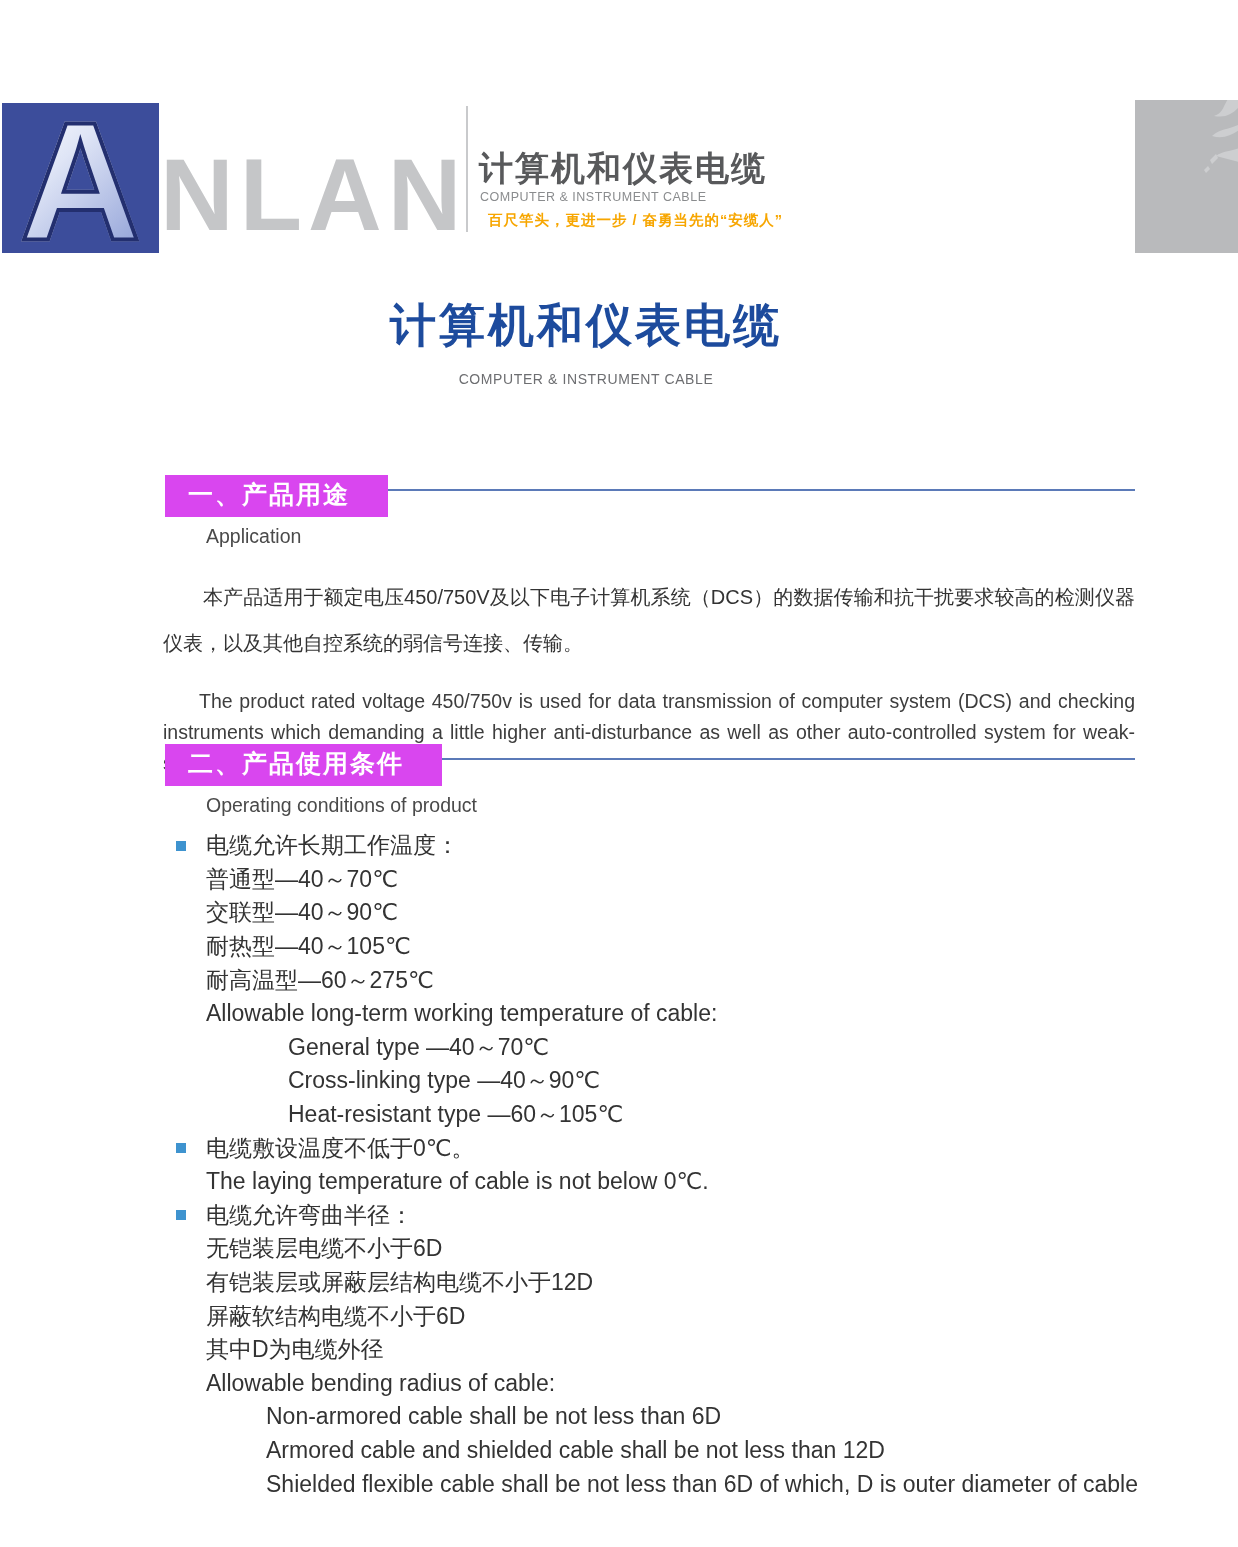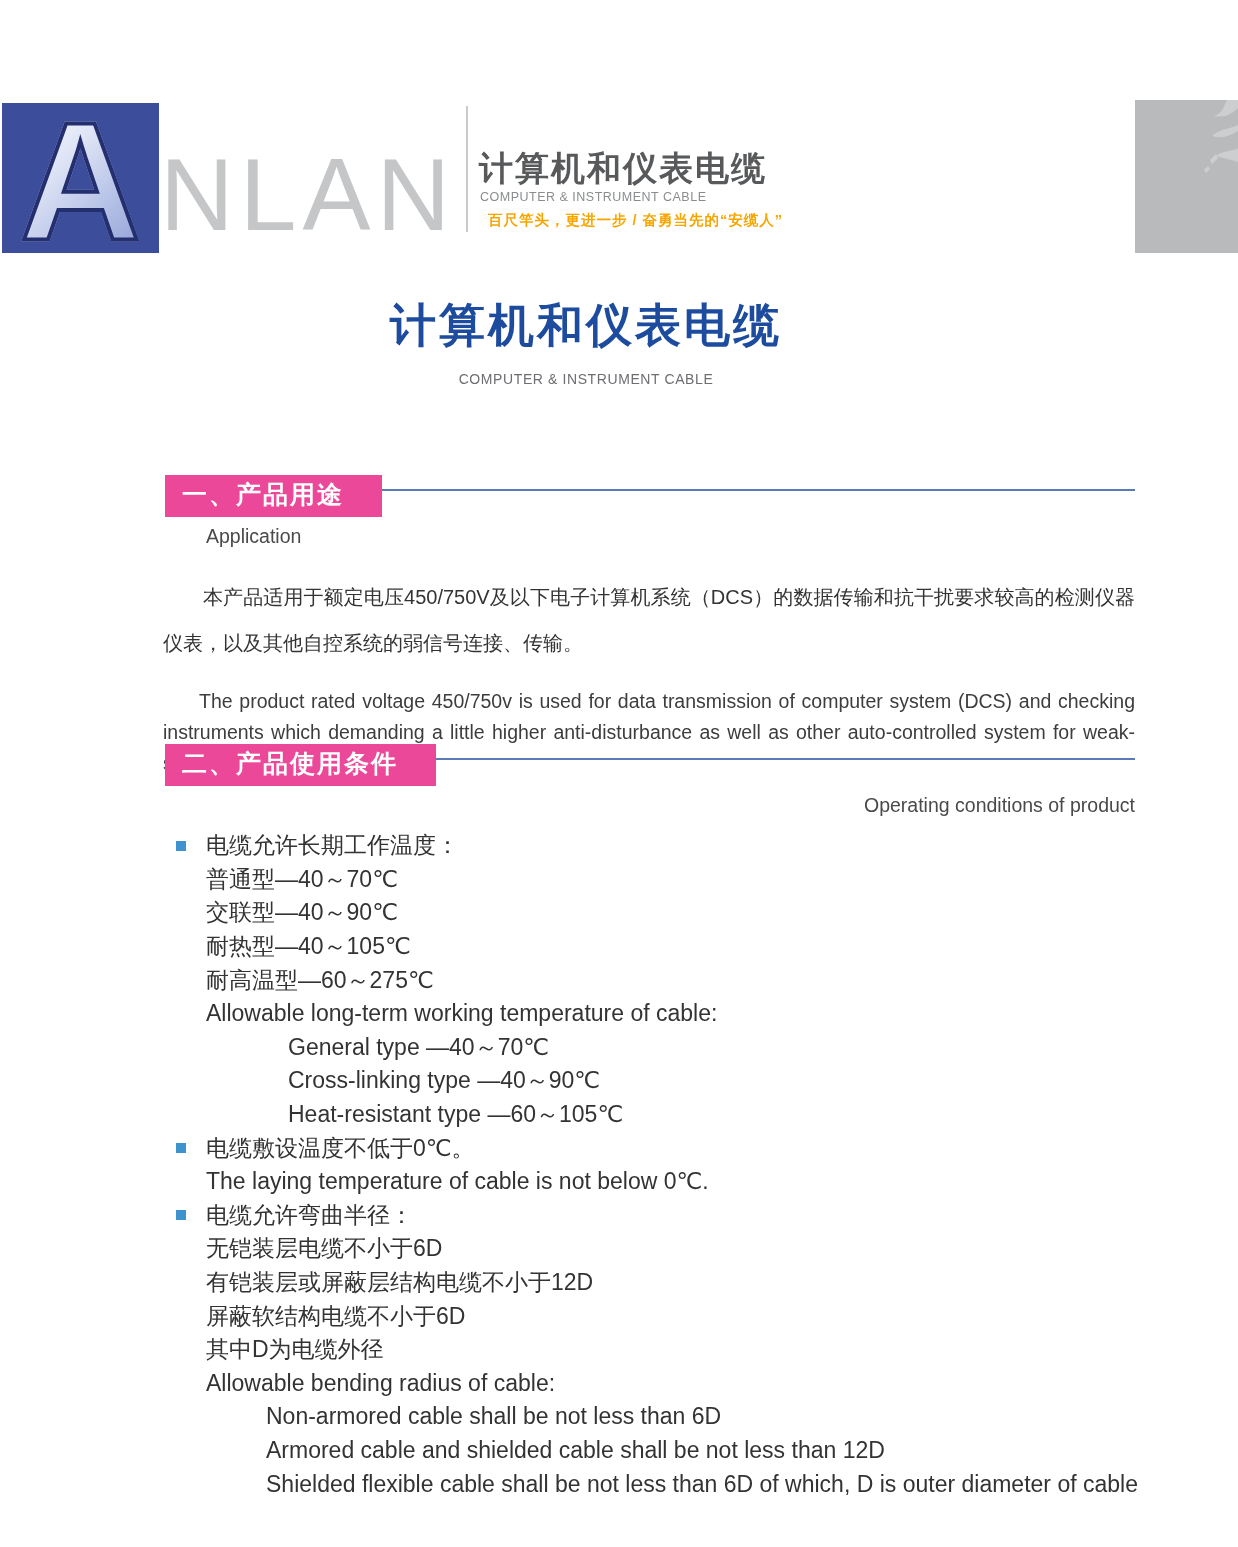--- a/index.html
+++ b/index.html
@@ -16,21 +16,21 @@
   .logo-a {
     font-weight:900; font-size:168px; line-height:150px;
     background:linear-gradient(135deg,#ffffff 0%,#dfe5f6 35%,#8d9ed6 100%);
     -webkit-background-clip:text; background-clip:text;
     -webkit-text-fill-color:transparent; color:#dfe5f6;
     -webkit-text-stroke:4px #232f6f;
     transform:translateY(4px);
   }
   .logo-rest {
     position:absolute; left:160px; top:144px;
-    font-weight:400; font-size:102px; line-height:102px; letter-spacing:6px;
+    font-weight:700; font-size:102px; line-height:102px; letter-spacing:6px;
     color:#c5c6c8;
   }
   .header-divider {
     position:absolute; left:466px; top:106px; width:2px; height:126px; background:#c9cacc;
   }
   .header-title-cn {
     position:absolute; left:479px; top:146px;
     font-size:34px; font-weight:bold; color:#58595b; letter-spacing:2px;
   }
   .header-title-en {
@@ -48,25 +48,25 @@
   .corner-box svg { position:absolute; right:-8px; top:-6px; }
 
   
   .main-title-wrap { position:absolute; left:0; top:295px; width:1172px; text-align:center; }
   .main-title-cn { font-size:46px; font-weight:bold; color:#1d4b9d; letter-spacing:3px; }
   .main-title-en { margin-top:14px; font-size:14px; color:#6d6e71; letter-spacing:0.6px; }
 
   
   .section { position:absolute; left:163px; width:972px; }
   .section-1 { top:475px; }
-  .section-2 { top:744px;text-align:right; }
+  .section-2 { top:744px; }
   .heading-row { display:flex; align-items:flex-start; }
   .heading-box {
-    background:#ec4899; color:#ffffff; font-size:25px; font-weight:bold;
-    letter-spacing:2px; padding:3px 38px 6px 17px; margin-left:2px; white-space:nowrap;
+    background:#d946ef; color:#ffffff; font-size:25px; font-weight:bold;
+    letter-spacing:2px; padding:3px 38px 6px 23px; margin-left:2px; white-space:nowrap;
   }
   .heading-rule { flex:1; border-top:2px solid #5b7ab8; margin-top:14px; }
   .sub-heading { margin:8px 0 0 43px; font-size:19.5px; color:#4a4a4a; }
 
   .para-cn {
     margin-top:26px; font-size:20px; line-height:46px; color:#333;
     text-align:justify; text-indent:2em;
   }
   .para-en {
     margin-top:20px; font-size:19.5px; line-height:31px; color:#3d3d3d;

